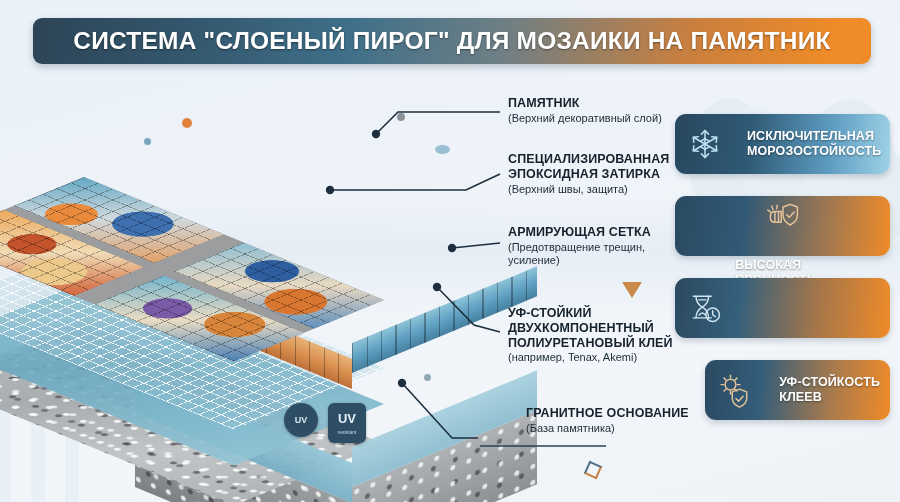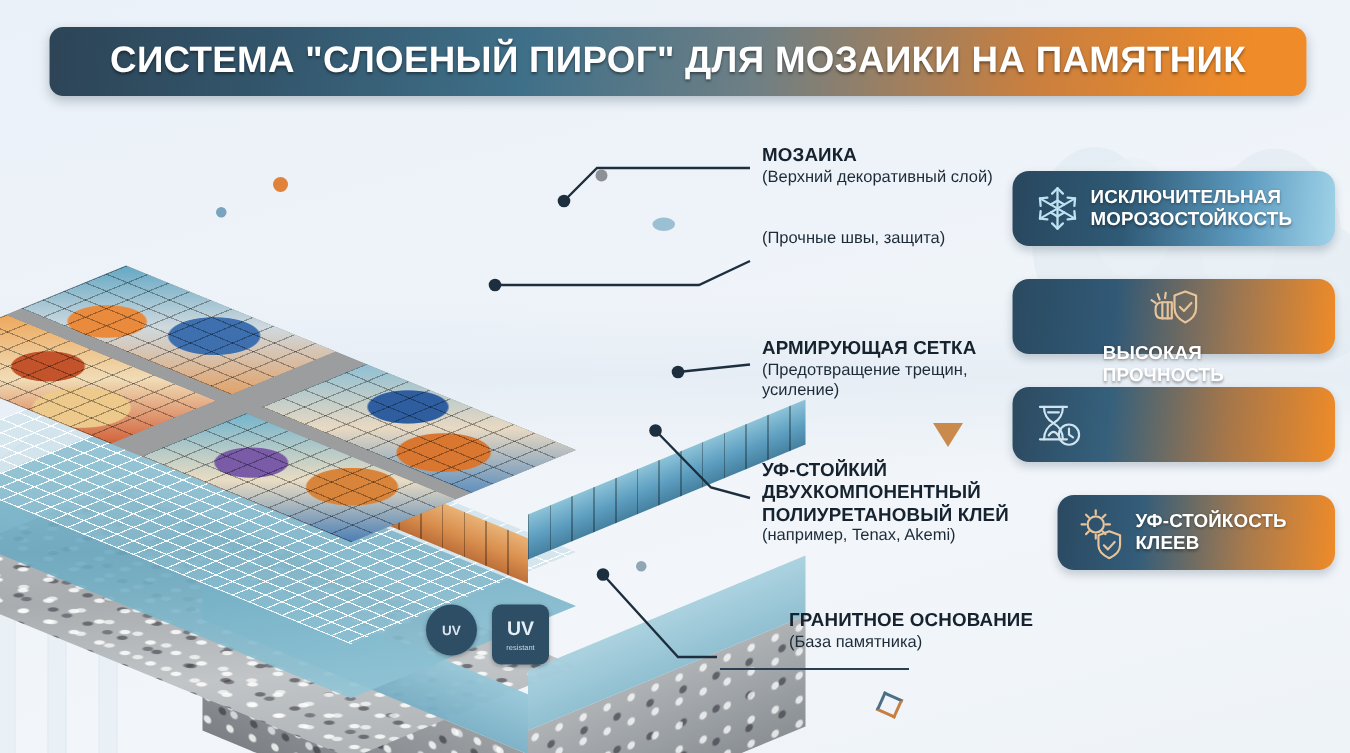--- a/index.html
+++ b/index.html
@@ -177,23 +177,24 @@
 
   .ann-mosaic { left: 508px; top: 96px; }
   .ann-grout  { left: 508px; top: 152px; }
   .ann-mesh   { left: 508px; top: 225px; }
   .ann-glue   { left: 508px; top: 306px; }
   .ann-base   { left: 480px; top: 406px; margin-left: 46px; }
 
   
   .cards { position: absolute; right: 10px; top: 114px; width: 215px; }
   .card {
-    position: relative; height: 50px; border-radius: 11px; margin-bottom: 22px;
-    display: flex; align-items: center; gap: 2px; padding: 0 10px;
+    position: relative; height: 60px; border-radius: 11px; margin-bottom: 22px;
+    display: flex; align-items: center; gap: 22px; padding: 0 10px;
     box-shadow: 0 3px 6px rgba(40,60,80,.22);
+    justify-content: space-between;
   }
   .card-frost { background: linear-gradient(95deg,#28475e 0%, #2f5a76 35%, #5e9cc0 72%, #9fd2e8 100%); }
   .card-strength { background: linear-gradient(95deg,#2a4a61 0%, #315976 32%, #9a7653 68%, #ef8b28 100%); flex-direction: column; }
   .card-durability { background: linear-gradient(95deg,#2c4a60 0%, #35607c 30%, #a5764a 66%, #ef8b28 100%); }
   .card-uv { background: linear-gradient(95deg,#2b4961 0%, #335d7a 30%, #a87a4d 68%, #ef8b28 100%); margin-left: 30px; }
   .card .ic { width: 40px; height: 40px; flex: 0 0 40px; display:flex; align-items:center; justify-content:center; }
   .card .lbl { color:#fff; font-weight:bold; font-size: 12.5px; line-height: 1.17;
                text-shadow: 0 1px 2px rgba(0,0,0,.4); letter-spacing:.1px; white-space: pre-line; }
 
   
@@ -300,25 +301,27 @@
       <circle cx="452" cy="248" r="4.2"></circle>
       <circle cx="437" cy="287" r="4.2"></circle>
       <circle cx="402" cy="383" r="4.2"></circle>
     </g>
     <g stroke="#2a3f52" stroke-width="1.4" fill="none">
       <line x1="480" y1="446" x2="606" y2="446"></line>
     </g>
   </svg>
 
   <div class="ann ann-mosaic">
-    <div class="head" style="white-space:pre-line">МОЗАИКА</div>
+    <div class="head" style="white-space:pre-line">ПАМЯТНИК</div>
     <div class="sub" style="white-space:pre-line">(Верхний декоративный слой)</div>
   </div>
   <div class="ann ann-grout">
-    <div class="sub" style="white-space:pre-line">(Прочные швы, защита)</div>
+    <div class="head" style="white-space:pre-line">СПЕЦИАЛИЗИРОВАННАЯ
+ЭПОКСИДНАЯ ЗАТИРКА</div>
+    <div class="sub" style="white-space:pre-line">(Верхний швы, защита)</div>
   </div>
   <div class="ann ann-mesh">
     <div class="head" style="white-space:pre-line">АРМИРУЮЩАЯ СЕТКА</div>
     <div class="sub" style="white-space:pre-line">(Предотвращение трещин,
 усиление)</div>
   </div>
   <div class="ann ann-glue">
     <div class="head" style="white-space:pre-line">УФ-СТОЙКИЙ
 ДВУХКОМПОНЕНТНЫЙ
 ПОЛИУРЕТАНОВЫЙ КЛЕЙ</div>

